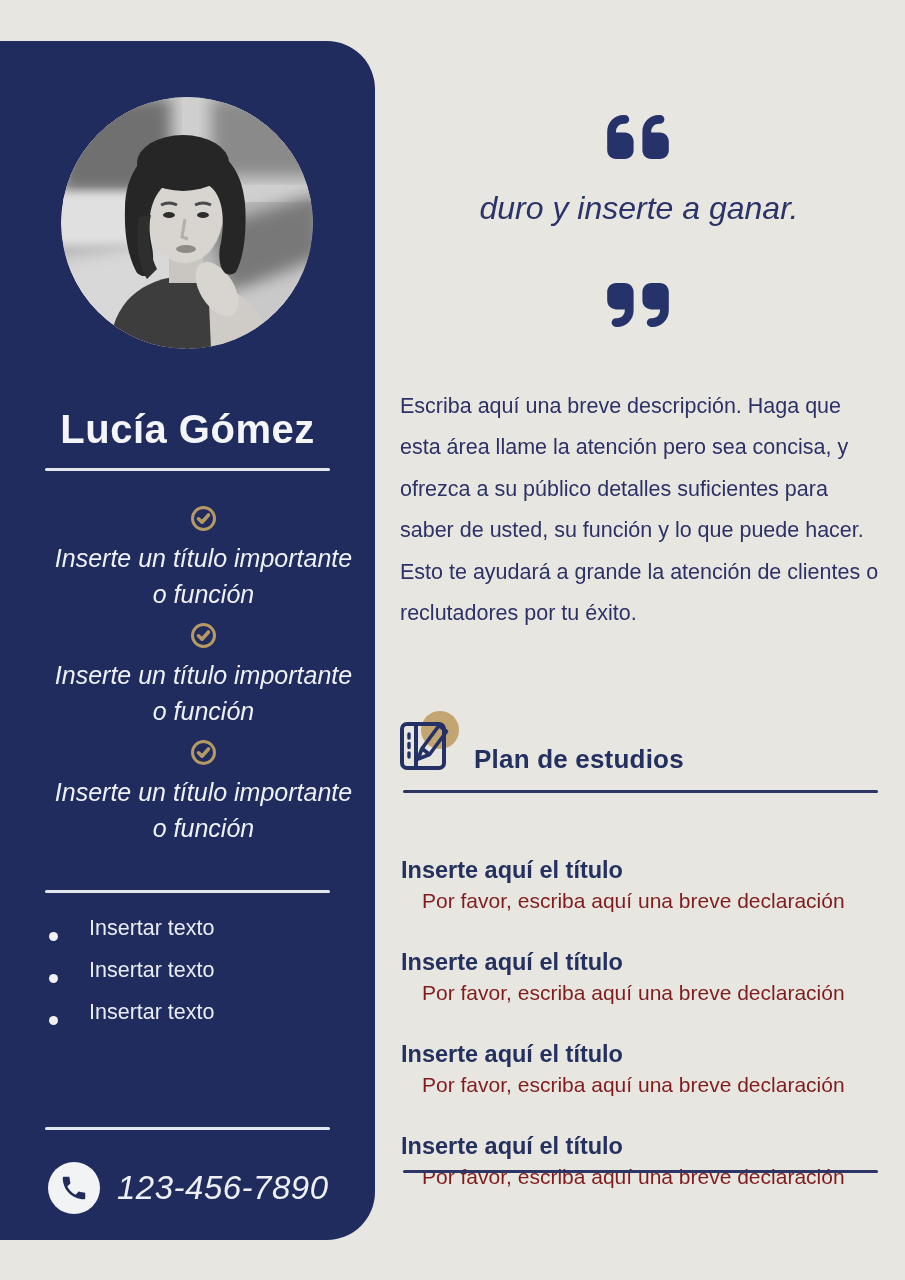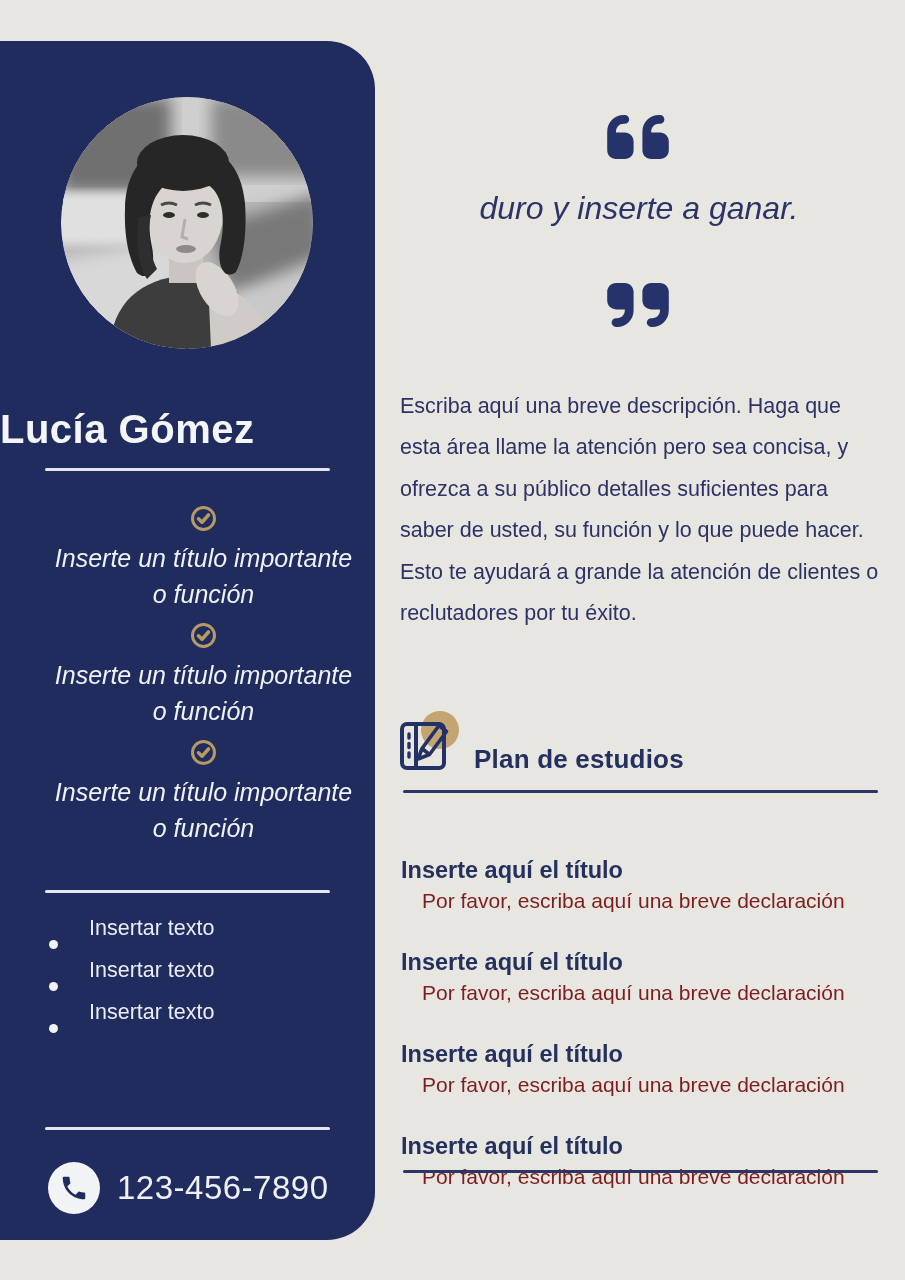--- a/index.html
+++ b/index.html
@@ -14,39 +14,39 @@
     position:absolute; left:0; top:41px; width:375px; height:1199px;
     background:#202b5e; border-radius:0 48px 48px 0;
   }
   .photo-wrap {
     position:absolute; left:61px; top:56px; width:252px; height:252px;
     border-radius:50%; overflow:hidden;
   }
   .photo-wrap svg { display:block; width:100%; height:100%; }
   .name {
     position:absolute; top:366px; left:0; width:100%;
-    font-size:40px; font-weight:bold;
+    text-align:center; font-size:40px; font-weight:bold;
     color:#f4f5f8; letter-spacing:0.5px;
   }
   .rule { position:absolute; height:3px; background:#e3e6ec; border-radius:2px; }
   .rule.r1 { left:45px; top:427px; width:285px; }
   .rule.r2 { left:45px; top:849px; width:285px; }
   .rule.r3 { left:45px; top:1086px; width:285px; }
   .roles { position:absolute; top:464px; left:0; width:100%;padding-left:32px; }
   .role { display:flex; flex-direction:column; align-items:center; margin-bottom:10px; }
   .role .chk { width:27px; height:27px; margin-bottom:8px; }
   .role p {
     font-style:italic; font-size:25px; line-height:36px; text-align:center;
     color:#eef1f6; width:320px;
   }
   .bullets { position:absolute; top:866px; left:40px; width:300px; list-style:none; }
-  .bullets li { display:flex; align-items:flex-end; font-size:21.5px; line-height:42px; color:#e9ecf3; }
+  .bullets li { display:flex; align-items:center; font-size:21.5px; line-height:42px; color:#e9ecf3; }
   .bullets .dot { flex:none; width:9px; height:9px; border-radius:50%; background:#f0f1f4; margin:17px 31px 0 9px; }
   .bullets .btxt { max-width:250px; }
-  .phone-row { position:absolute; top:1121px; left:48px; display:flex; align-items:center; }
+  .phone-row { position:absolute; top:1121px; left:48px; display:flex; align-items:center;font-style:italic; }
   .phone-badge {
     width:52px; height:52px; border-radius:50%; background:#f2f3f5;
     display:flex; align-items:center; justify-content:center;
   }
   .phone-number { margin-left:17px; font-size:33px; color:#eef0f5; letter-spacing:0.5px; }
   
   .quote-open  { position:absolute; left:607px; top:115px; }
   .quote-close { position:absolute; left:607px; top:283px; }
   .quote-text {
     position:absolute; left:379px; top:184px; width:520px;

